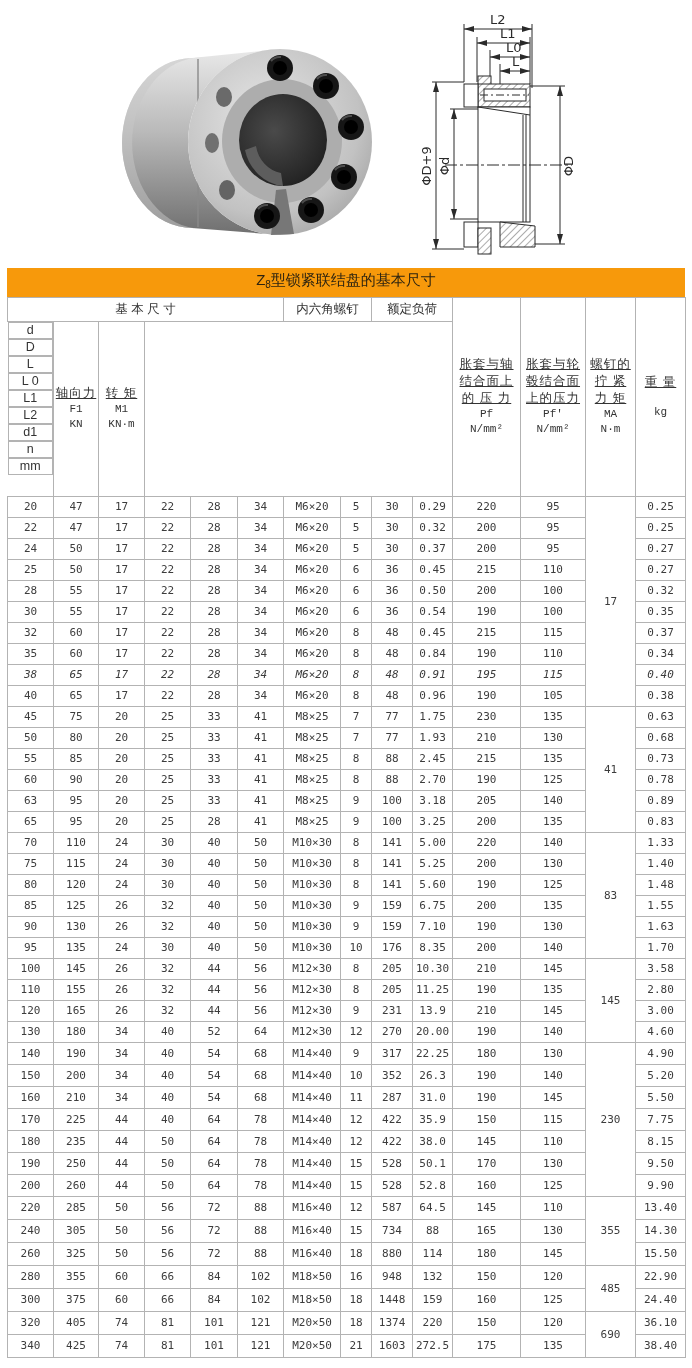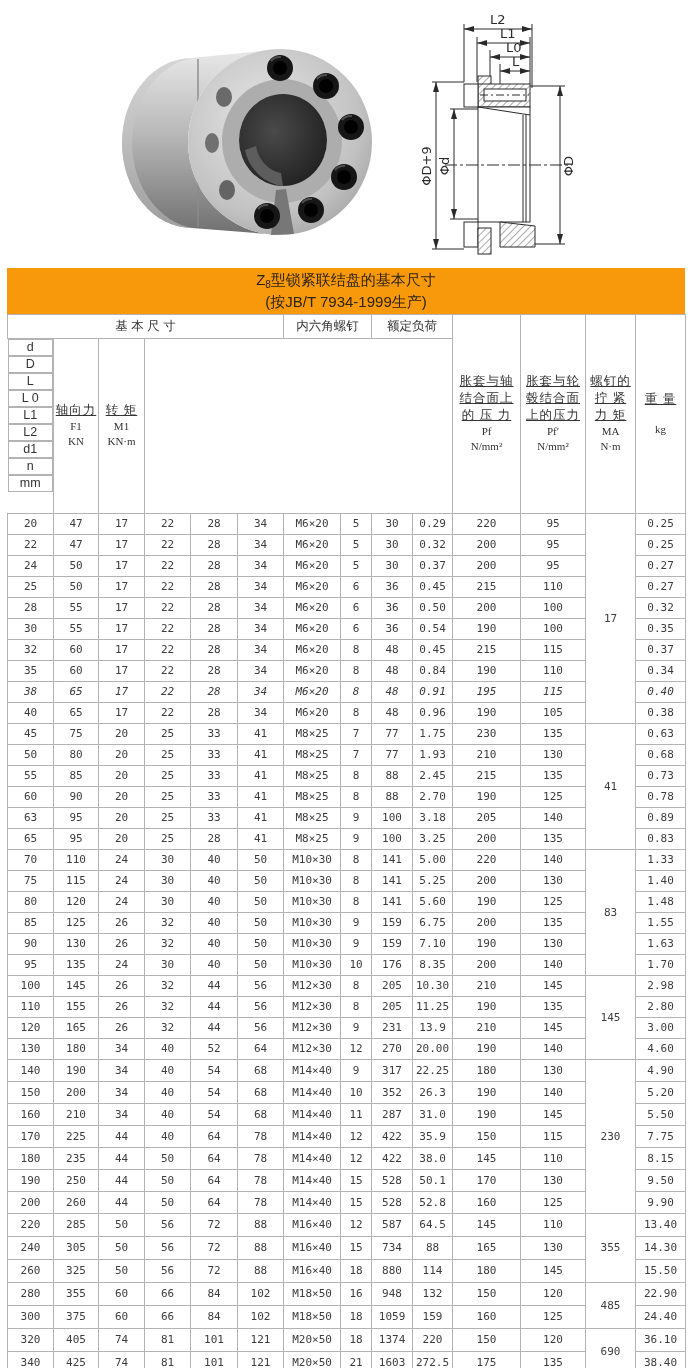--- a/index.html
+++ b/index.html
@@ -26,21 +26,21 @@
   }
   table.spec th,table.spec td{
     border:1px solid #b3b3b3;text-align:center;vertical-align:middle;
     font-weight:normal;padding:0;font-size:11px;color:#3c3c3c;
     overflow:hidden;white-space:nowrap;
   }
   table.spec thead th{
     font-family:"Liberation Sans","DejaVu Sans",sans-serif;
     font-size:12.5px;color:#333;
   }
-  thead .sym{font-family:Liberation Serif, serif;font-size:11px;display:block;line-height:15px;}
+  thead .sym{font-family:Liberation Mono, monospace;font-size:11px;display:block;line-height:15px;}
   thead .cn{display:block;line-height:17px;letter-spacing:1px;text-decoration:underline;}
   tr.gs td{border-top-color:#9a9a9a;}
   td.ma-cell{font-size:11px;}
   tbody td{letter-spacing:0px;}
 </style>
 </head>
 <body>
 
 <div class="top-section">
 
@@ -166,21 +166,20 @@
       <text x="92" y="62">L</text>
       <text x="11" y="162" transform="rotate(-90 11 162)" text-anchor="middle">ΦD+9</text>
       <text x="29" y="162" transform="rotate(-90 29 162)" text-anchor="middle">Φd</text>
       <text x="153" y="162" transform="rotate(-90 153 162)" text-anchor="middle">ΦD</text>
     </svg>
   </div>
 </div>
 
 <div class="title-bar">
   <div><span>Z</span><span class="sub">8</span><span>型锁紧联结盘的基本尺寸</span></div>
-  <div>(按JB/T 7934-1999生产)</div>
 </div>
 
 <table class="spec">
   <colgroup>
     <col style="width:46px">
       <col style="width:45px">
       <col style="width:46px">
       <col style="width:46px">
     <col style="width:47px">
       <col style="width:46px">
@@ -589,21 +588,21 @@
         <td>32</td>
         <td>44</td>
         <td>56</td>
         <td>M12×30</td>
         <td>8</td>
         <td>205</td>
         <td>10.30</td>
         <td>210</td>
         <td>145</td>
         <td rowspan="4" class="ma-cell">145</td>
-        <td>2.98</td>
+        <td>3.58</td>
       </tr>
       <tr style="height: 21px;">
         <td>110</td>
         <td>155</td>
         <td>26</td>
         <td>32</td>
         <td>44</td>
         <td>56</td>
         <td>M12×30</td>
         <td>8</td>
@@ -813,21 +812,21 @@
       </tr>
       <tr style="height: 23px;">
         <td>300</td>
         <td>375</td>
         <td>60</td>
         <td>66</td>
         <td>84</td>
         <td>102</td>
         <td>M18×50</td>
         <td>18</td>
-        <td>1059</td>
+        <td>1448</td>
         <td>159</td>
         <td>160</td>
         <td>125</td>
         <td>24.40</td>
       </tr>
       <tr class="gs" style="height: 23px;">
         <td>320</td>
         <td>405</td>
         <td>74</td>
         <td>81</td>

